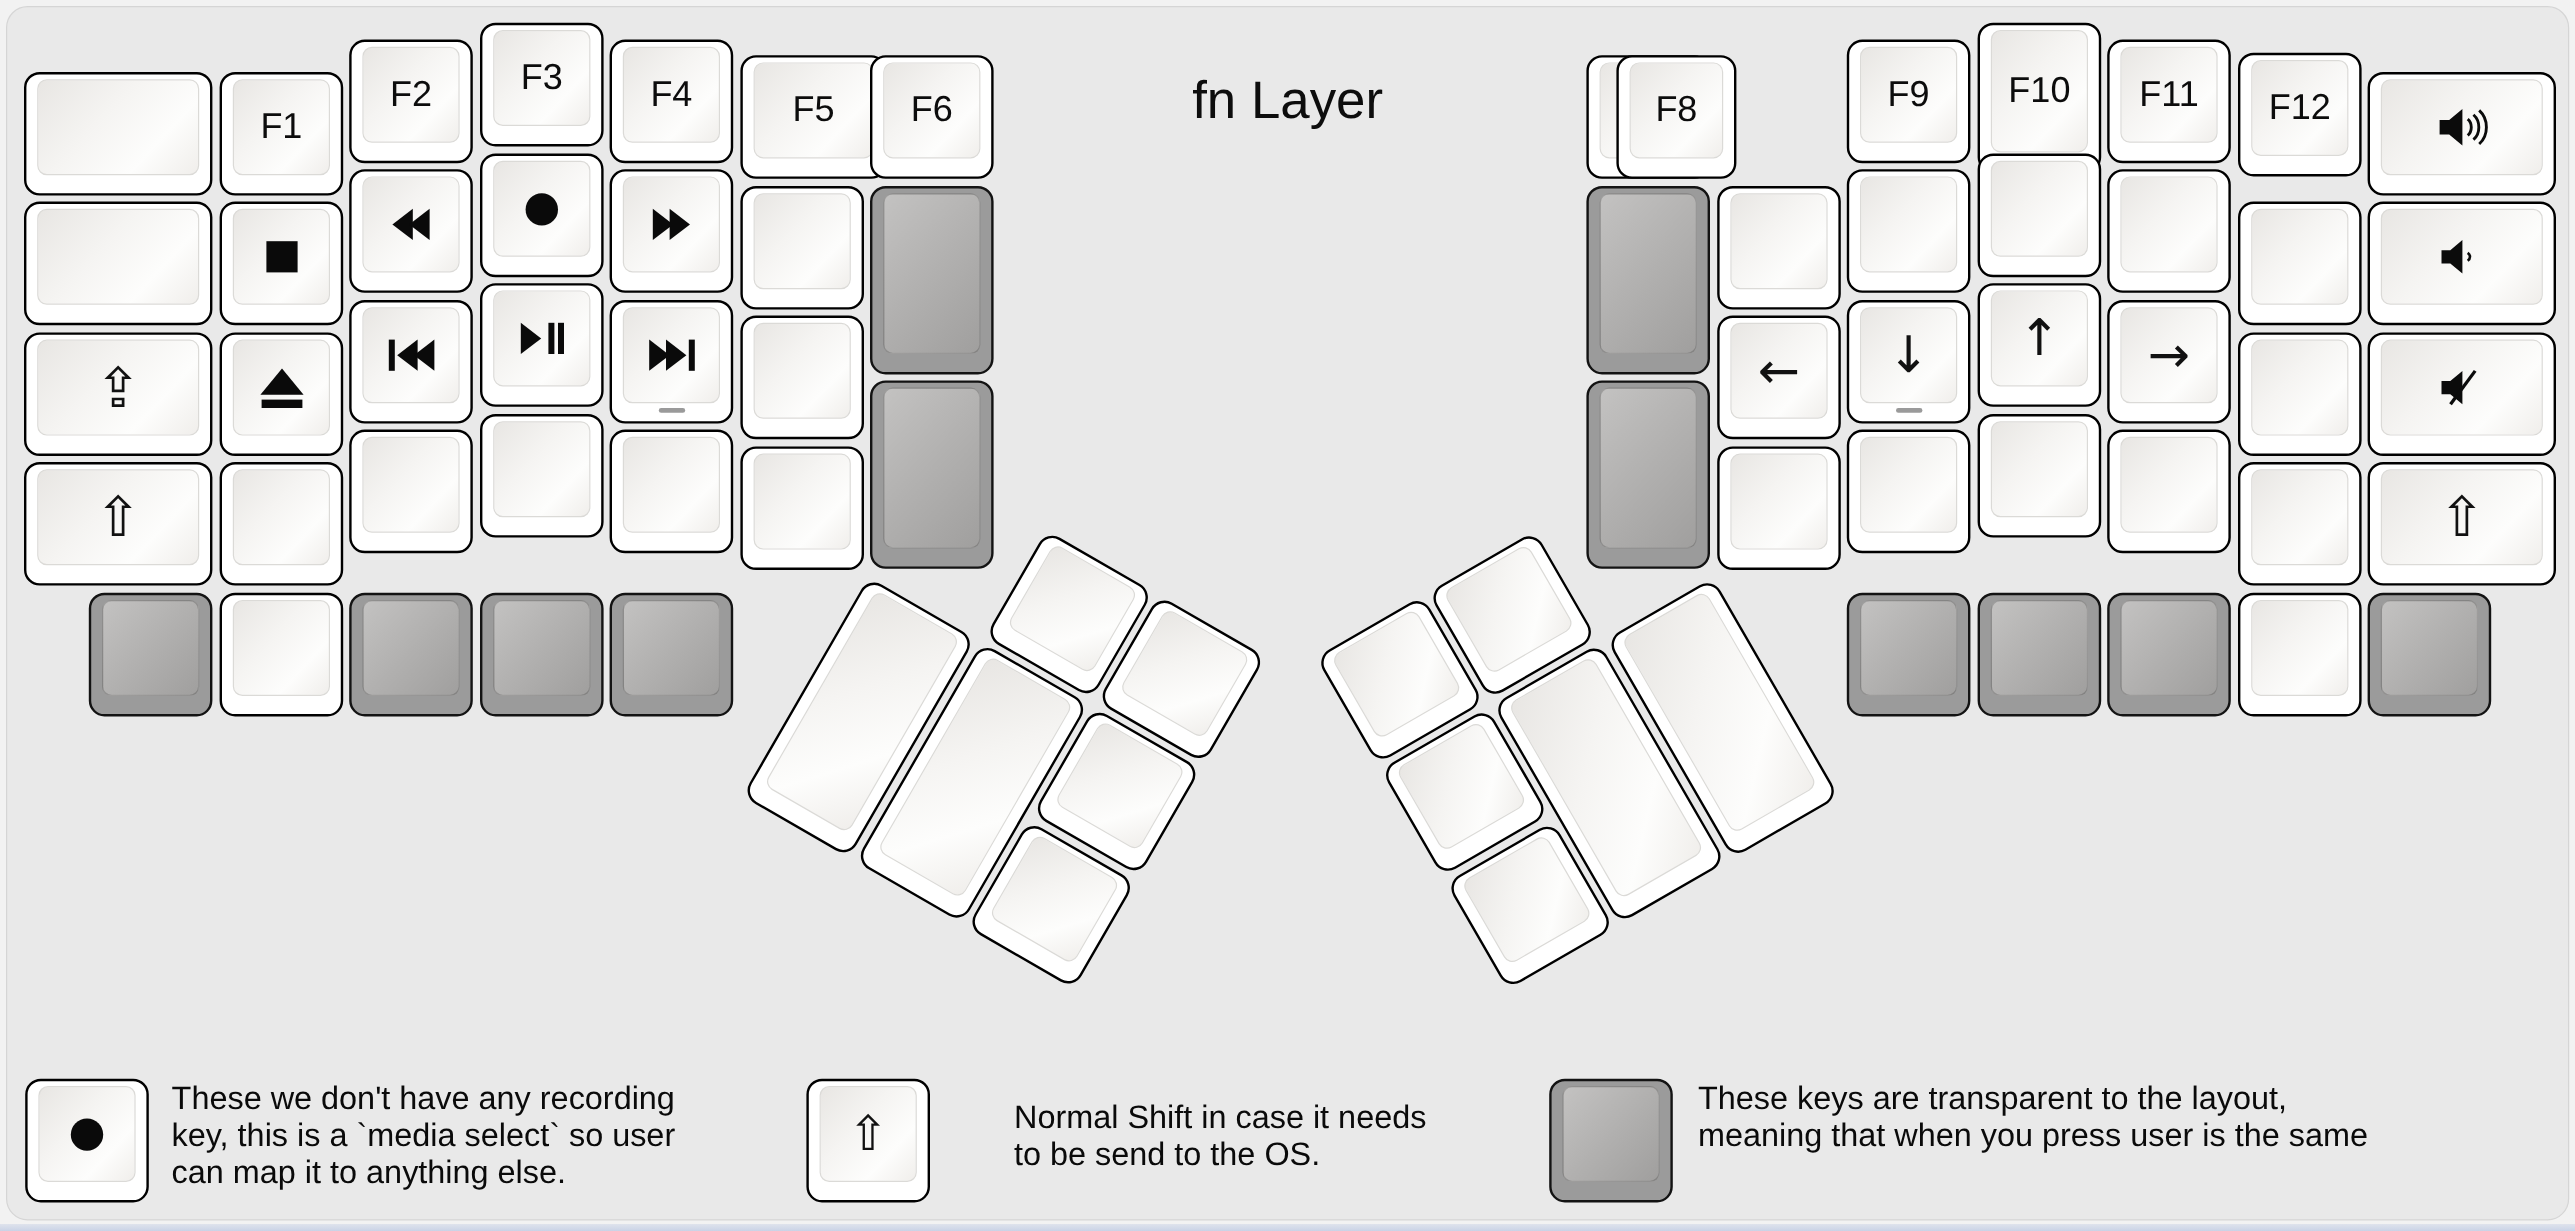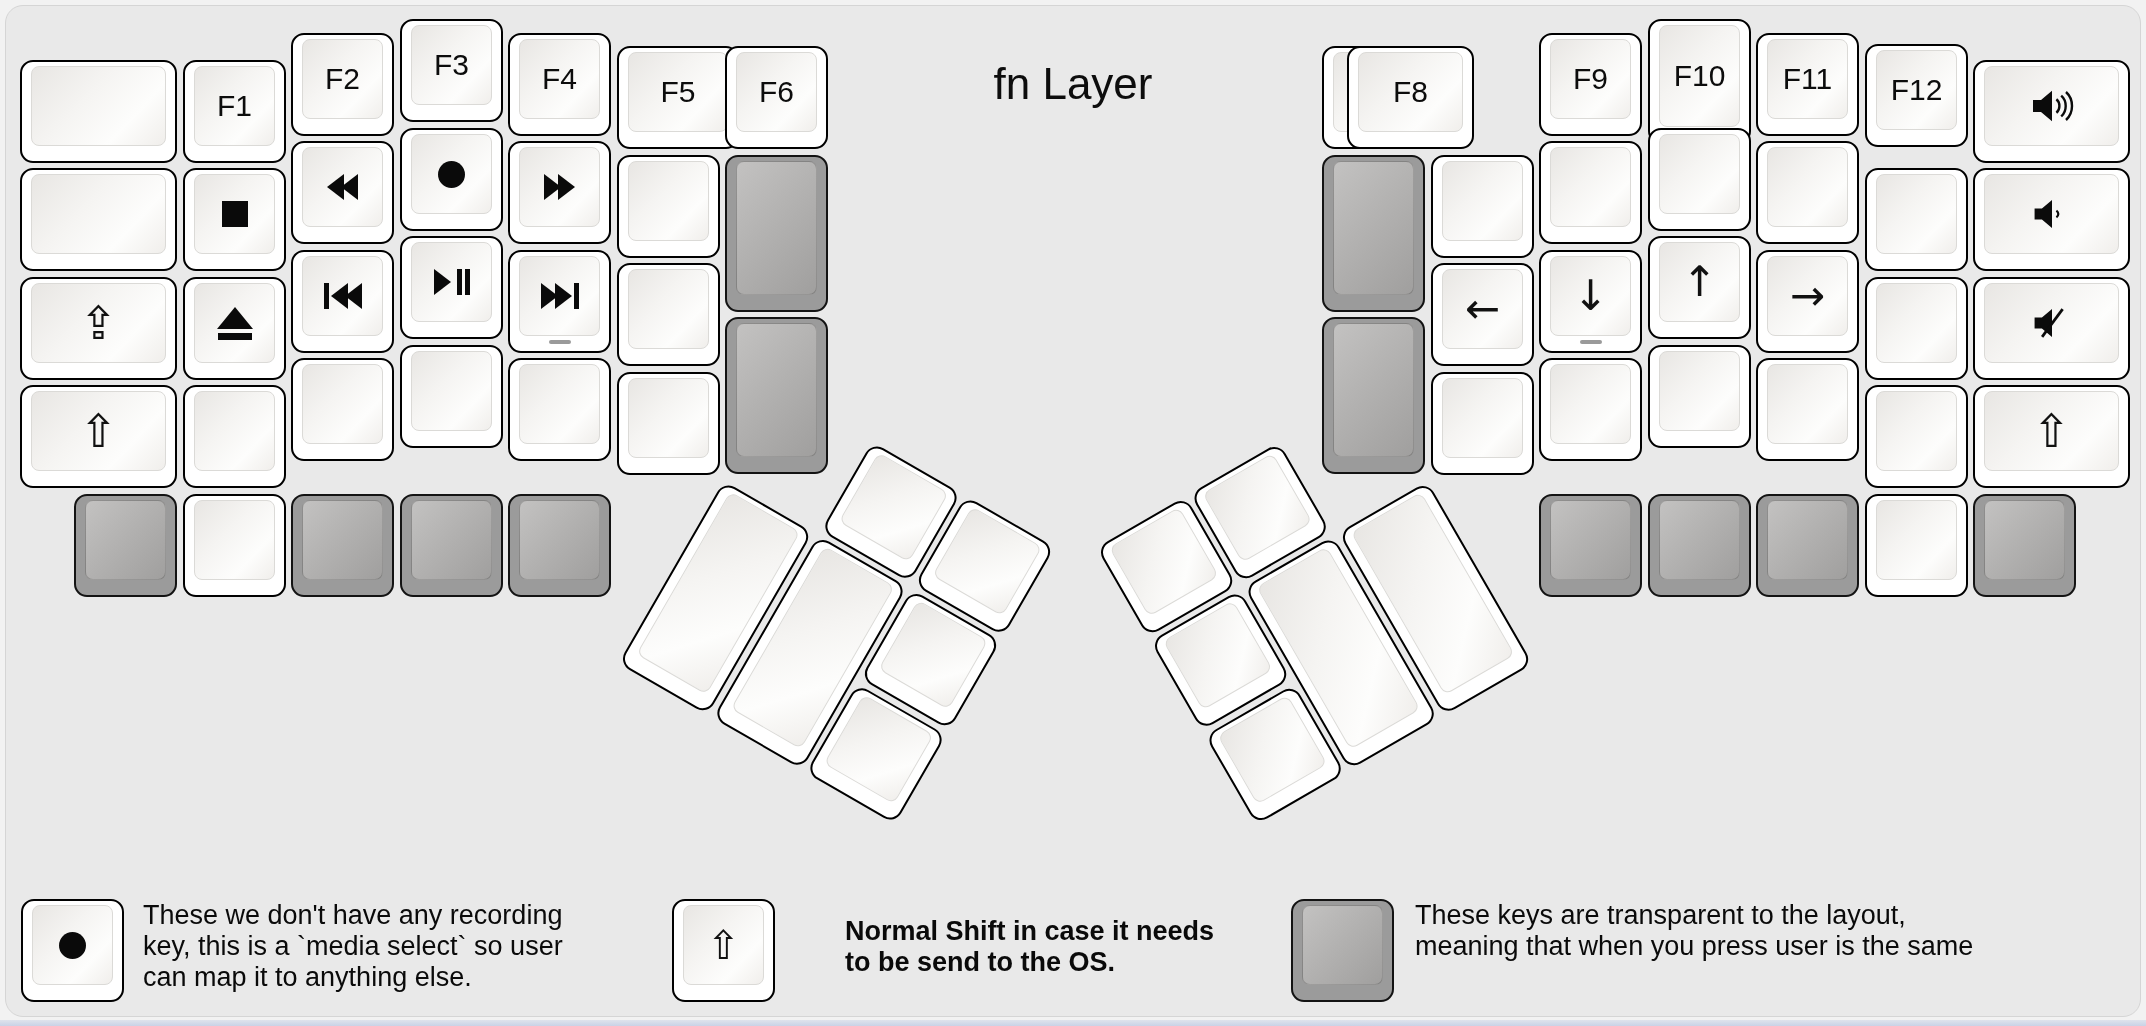--- a/index.html
+++ b/index.html
@@ -61,21 +61,21 @@
   .vbar.g3{margin-left:3px;}
   .eject{flex-direction:column;}
   .tri-u{width:0;height:0;border-left:18px solid transparent;border-right:18px solid transparent;border-bottom:22px solid #0a0a0a;}
   .ebar{width:34px;height:7px;background:#0a0a0a;margin-top:4px;}
   .wv{fill:none;stroke:#0b0b0b;stroke-width:1.2;}
   .thumb{position:absolute;transform-origin:0 0;}
   
   .legend-text{position:absolute;font-size:27px;color:#0a0a0a;line-height:31px;white-space:nowrap;}
   .legend-text span{display:block;}
   .lt-1{left:143px;top:900px;}
-  .lt-2{left:845px;top:916px;font-weight:bold;}
+  .lt-2{left:845px;top:916px;}
   .lt-3{left:1415px;top:900px;}
 </style>
 </head>
 <body>
 
 <div class="canvas"></div>
 
 <div id="board">
     <div class="key" style="left: 20px; top: 60px; width: 157px; height: 103px;">
       <div class="cap"></div>
@@ -229,21 +229,21 @@
       <div class="cap"></div>
     </div>
     <div class="key gray" style="left: 508px; top: 494px; width: 103px; height: 103px;">
       <div class="cap"></div>
     </div>
     <div class="key" style="left: 1322px; top: 46px; width: 103px; height: 103px;">
       <div class="cap">
         <span class="klabel">F7</span>
       </div>
     </div>
-    <div class="key" style="left: 1347px; top: 46px; width: 127px; height: 103px;">
+    <div class="key" style="left: 1347px; top: 46px; width: 100px; height: 103px;">
       <div class="cap">
         <span class="klabel">F8</span>
       </div>
     </div>
     <div class="key" style="left: 1539px; top: 33px; width: 103px; height: 103px;">
       <div class="cap">
         <span class="klabel">F9</span>
       </div>
     </div>
     <div class="key" style="left: 1648px; top: 19px; width: 103px; height: 125px;">

